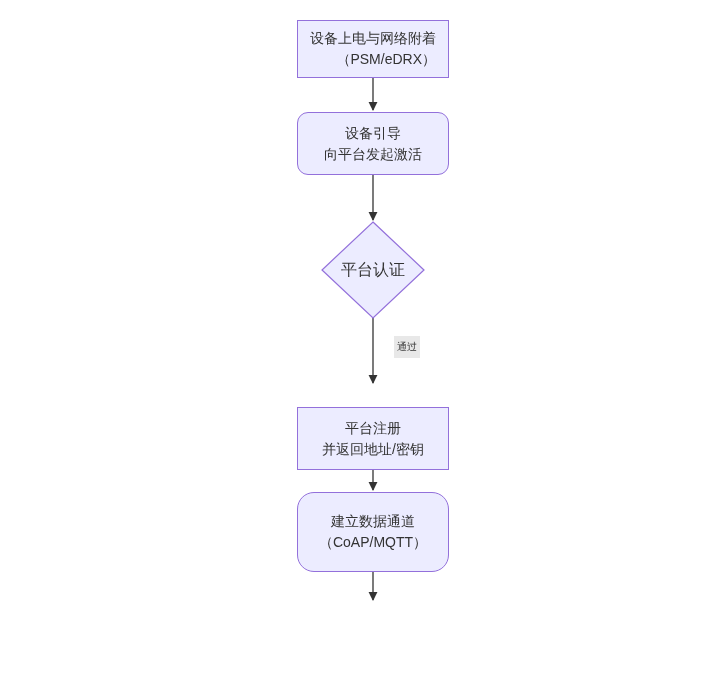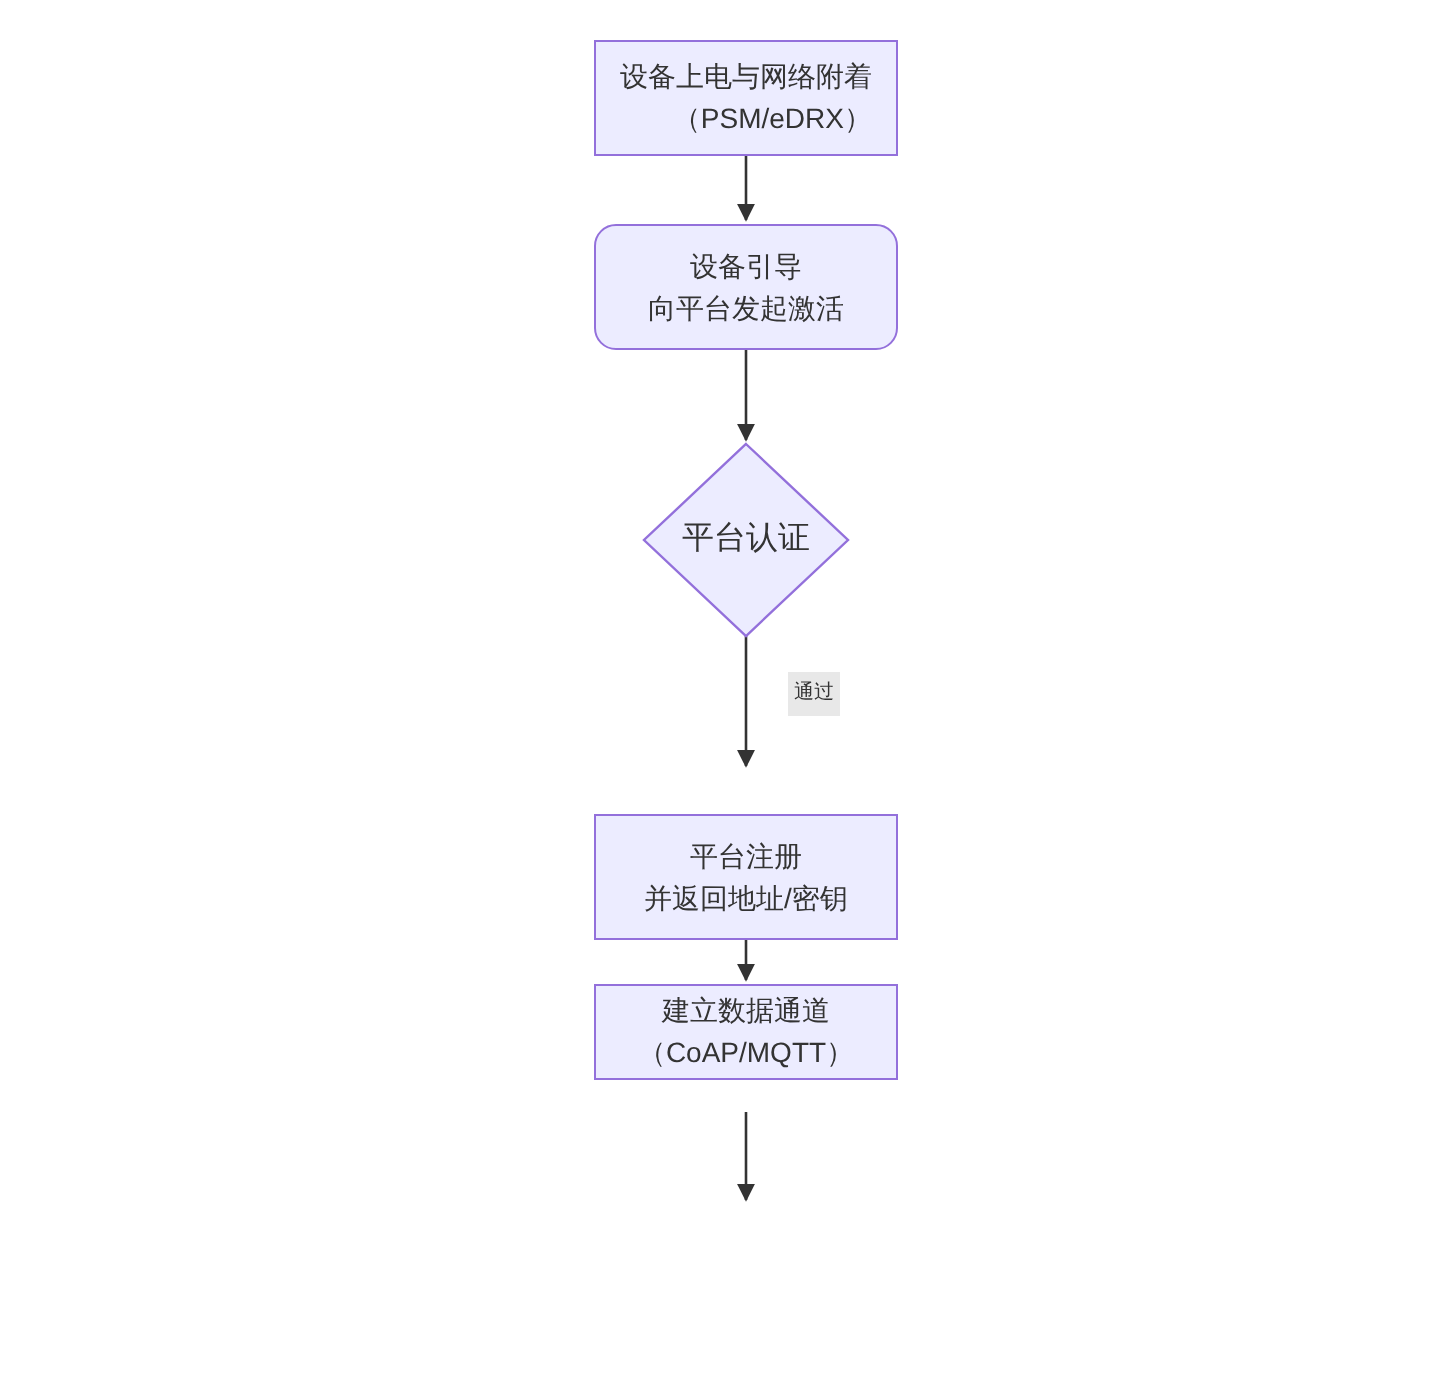--- a/index.html
+++ b/index.html
@@ -26,21 +26,21 @@
     justify-content: center;
     text-align: center;
     font-size: 14px;
     line-height: 21px;
     color: var(--text, #333333);
   }
   .node-label { white-space: pre-line; }
   #n-power    { left: 297px; top:  20px; width: 152px; height: 58px; text-align: right; }
   #n-boot     { left: 297px; top: 112px; width: 152px; height: 63px; border-radius: 11px; }
   #n-register { left: 297px; top: 379px; width: 152px; height: 63px; margin-top: 28px; }
-  #n-channel  { left: 297px; top: 492px; width: 152px; height: 48px; }
+  #n-channel  { left: 297px; top: 492px; width: 152px; height: 80px; border-radius: 17px; }
   #n-business { left: 297px; top: 602px; width: 152px; height: 65px; }
   .diamond-label {
     position: absolute;
     left: 322px; top: 260px; width: 102px;
     text-align: center;
     font-size: 16px; line-height: 20px;
     color: var(--text, #333333);
   }
   .edge-label {
     position: absolute;

